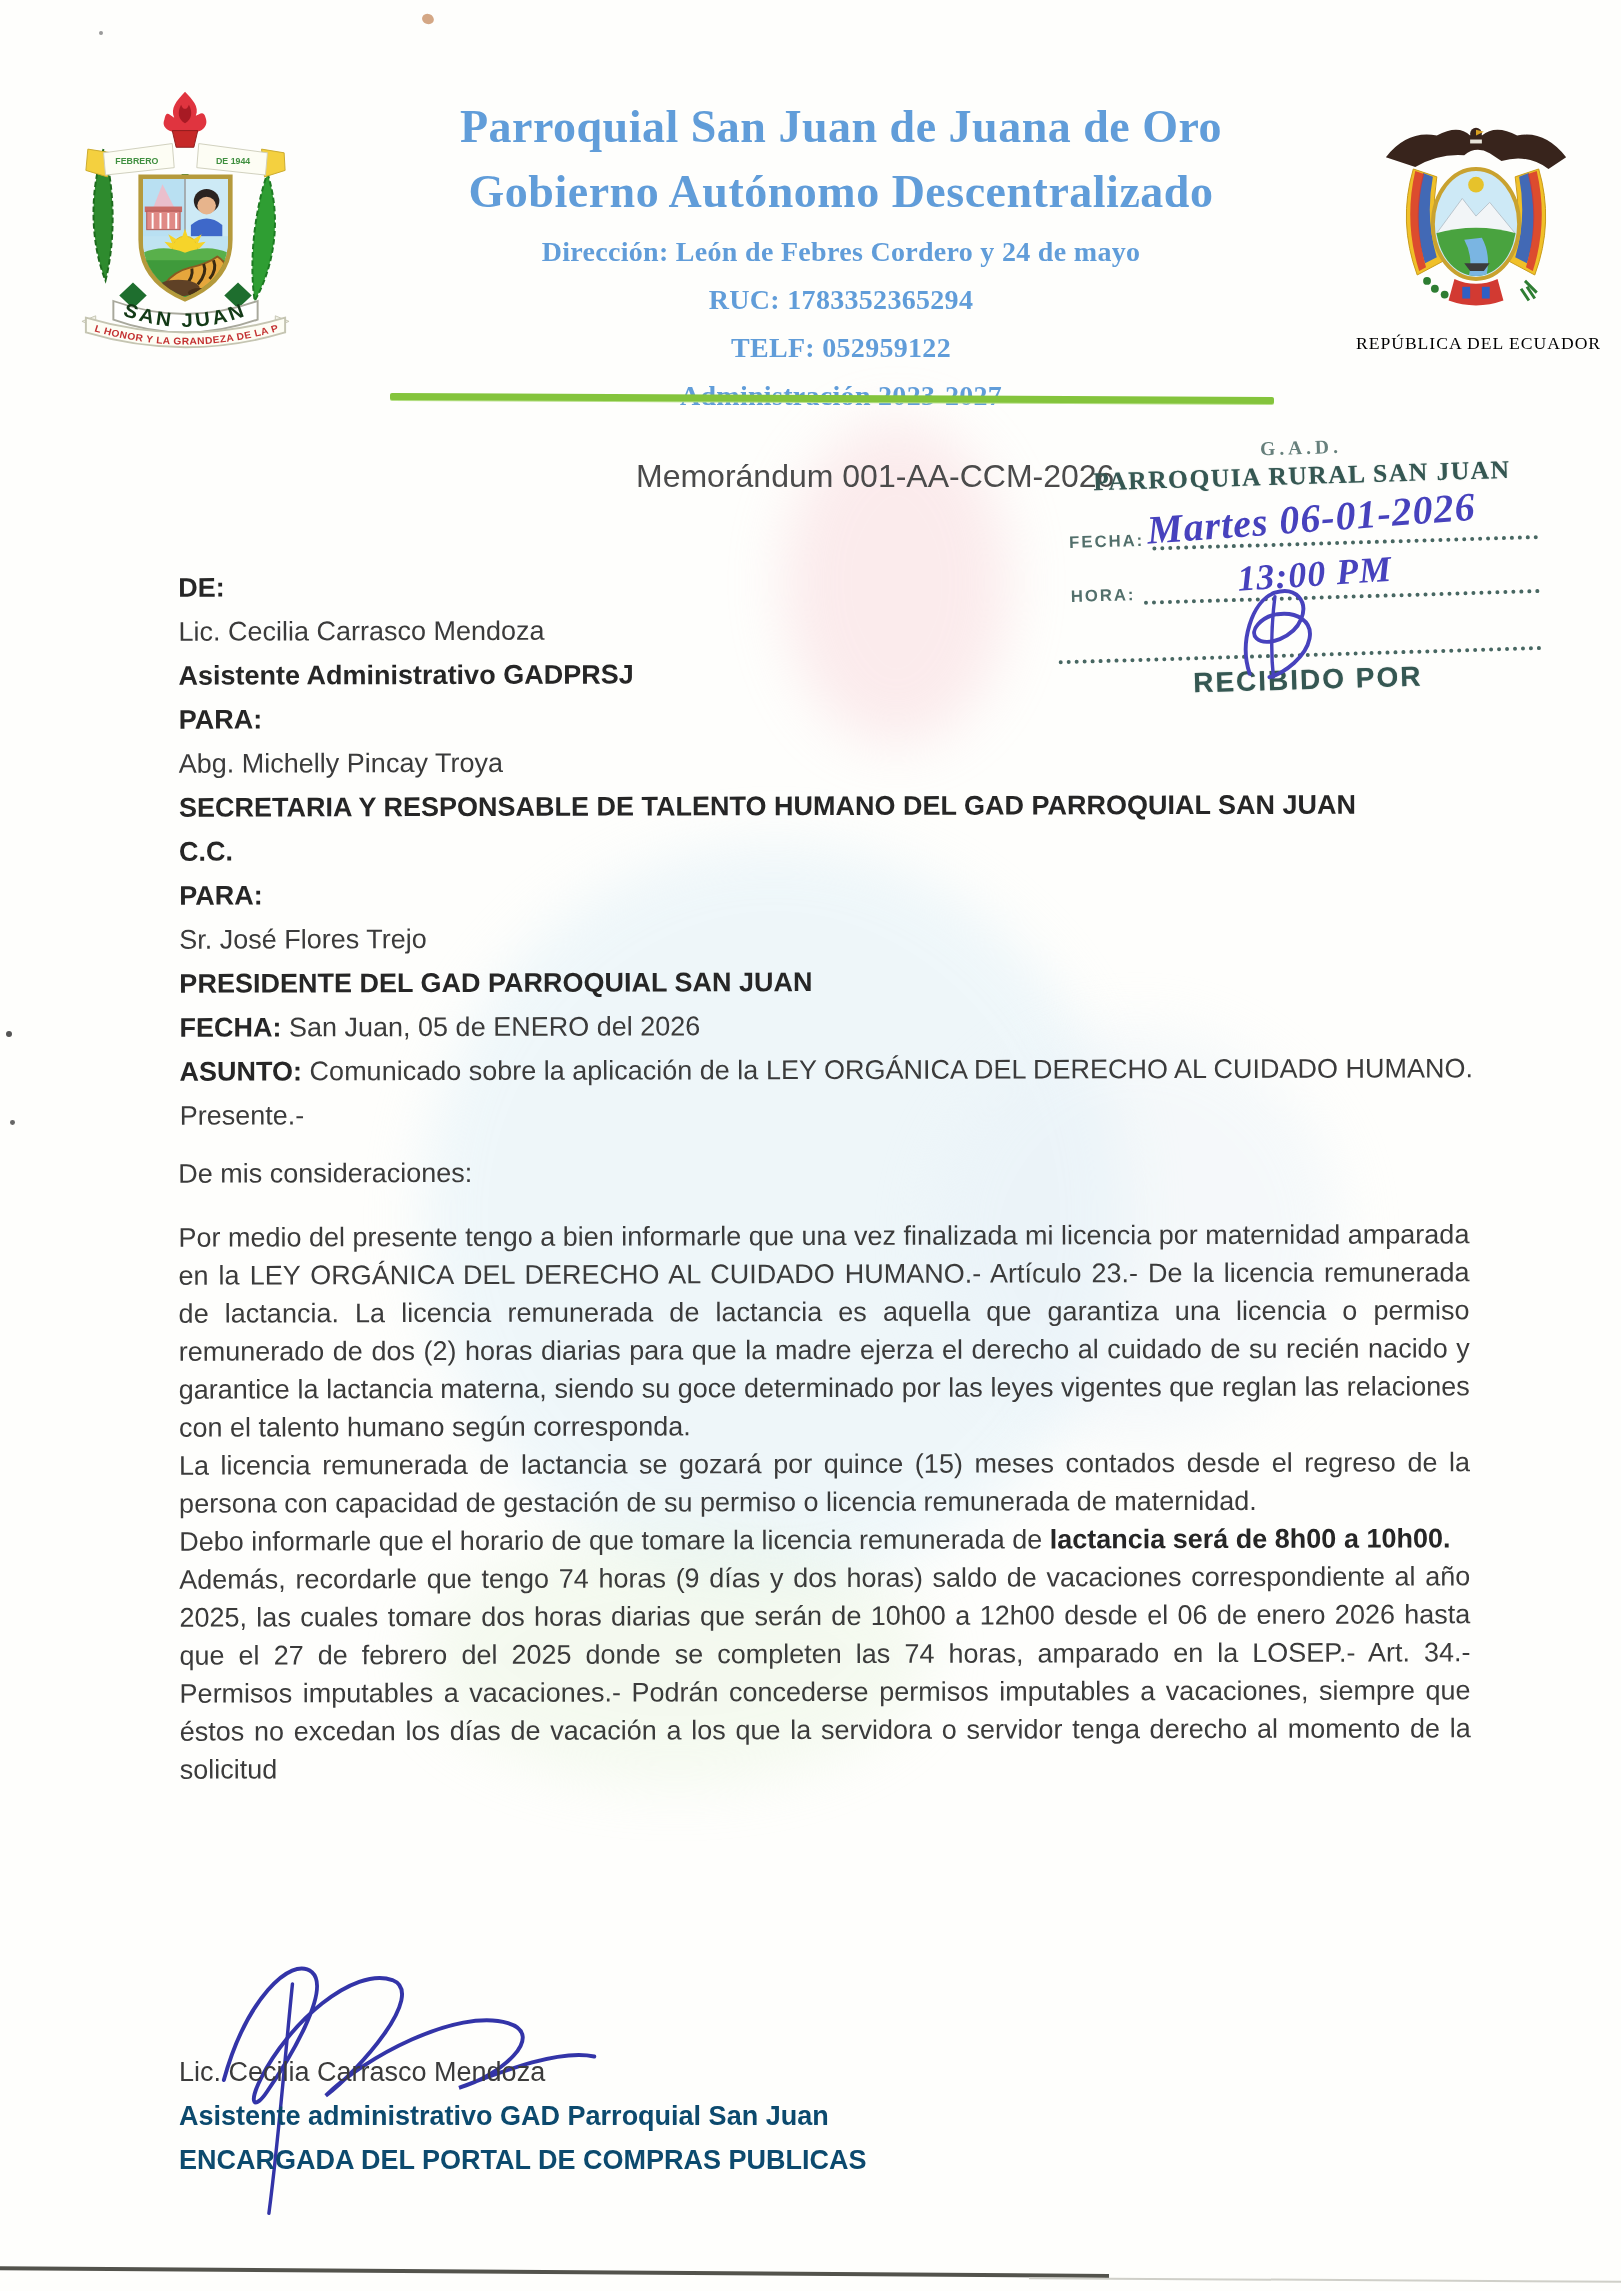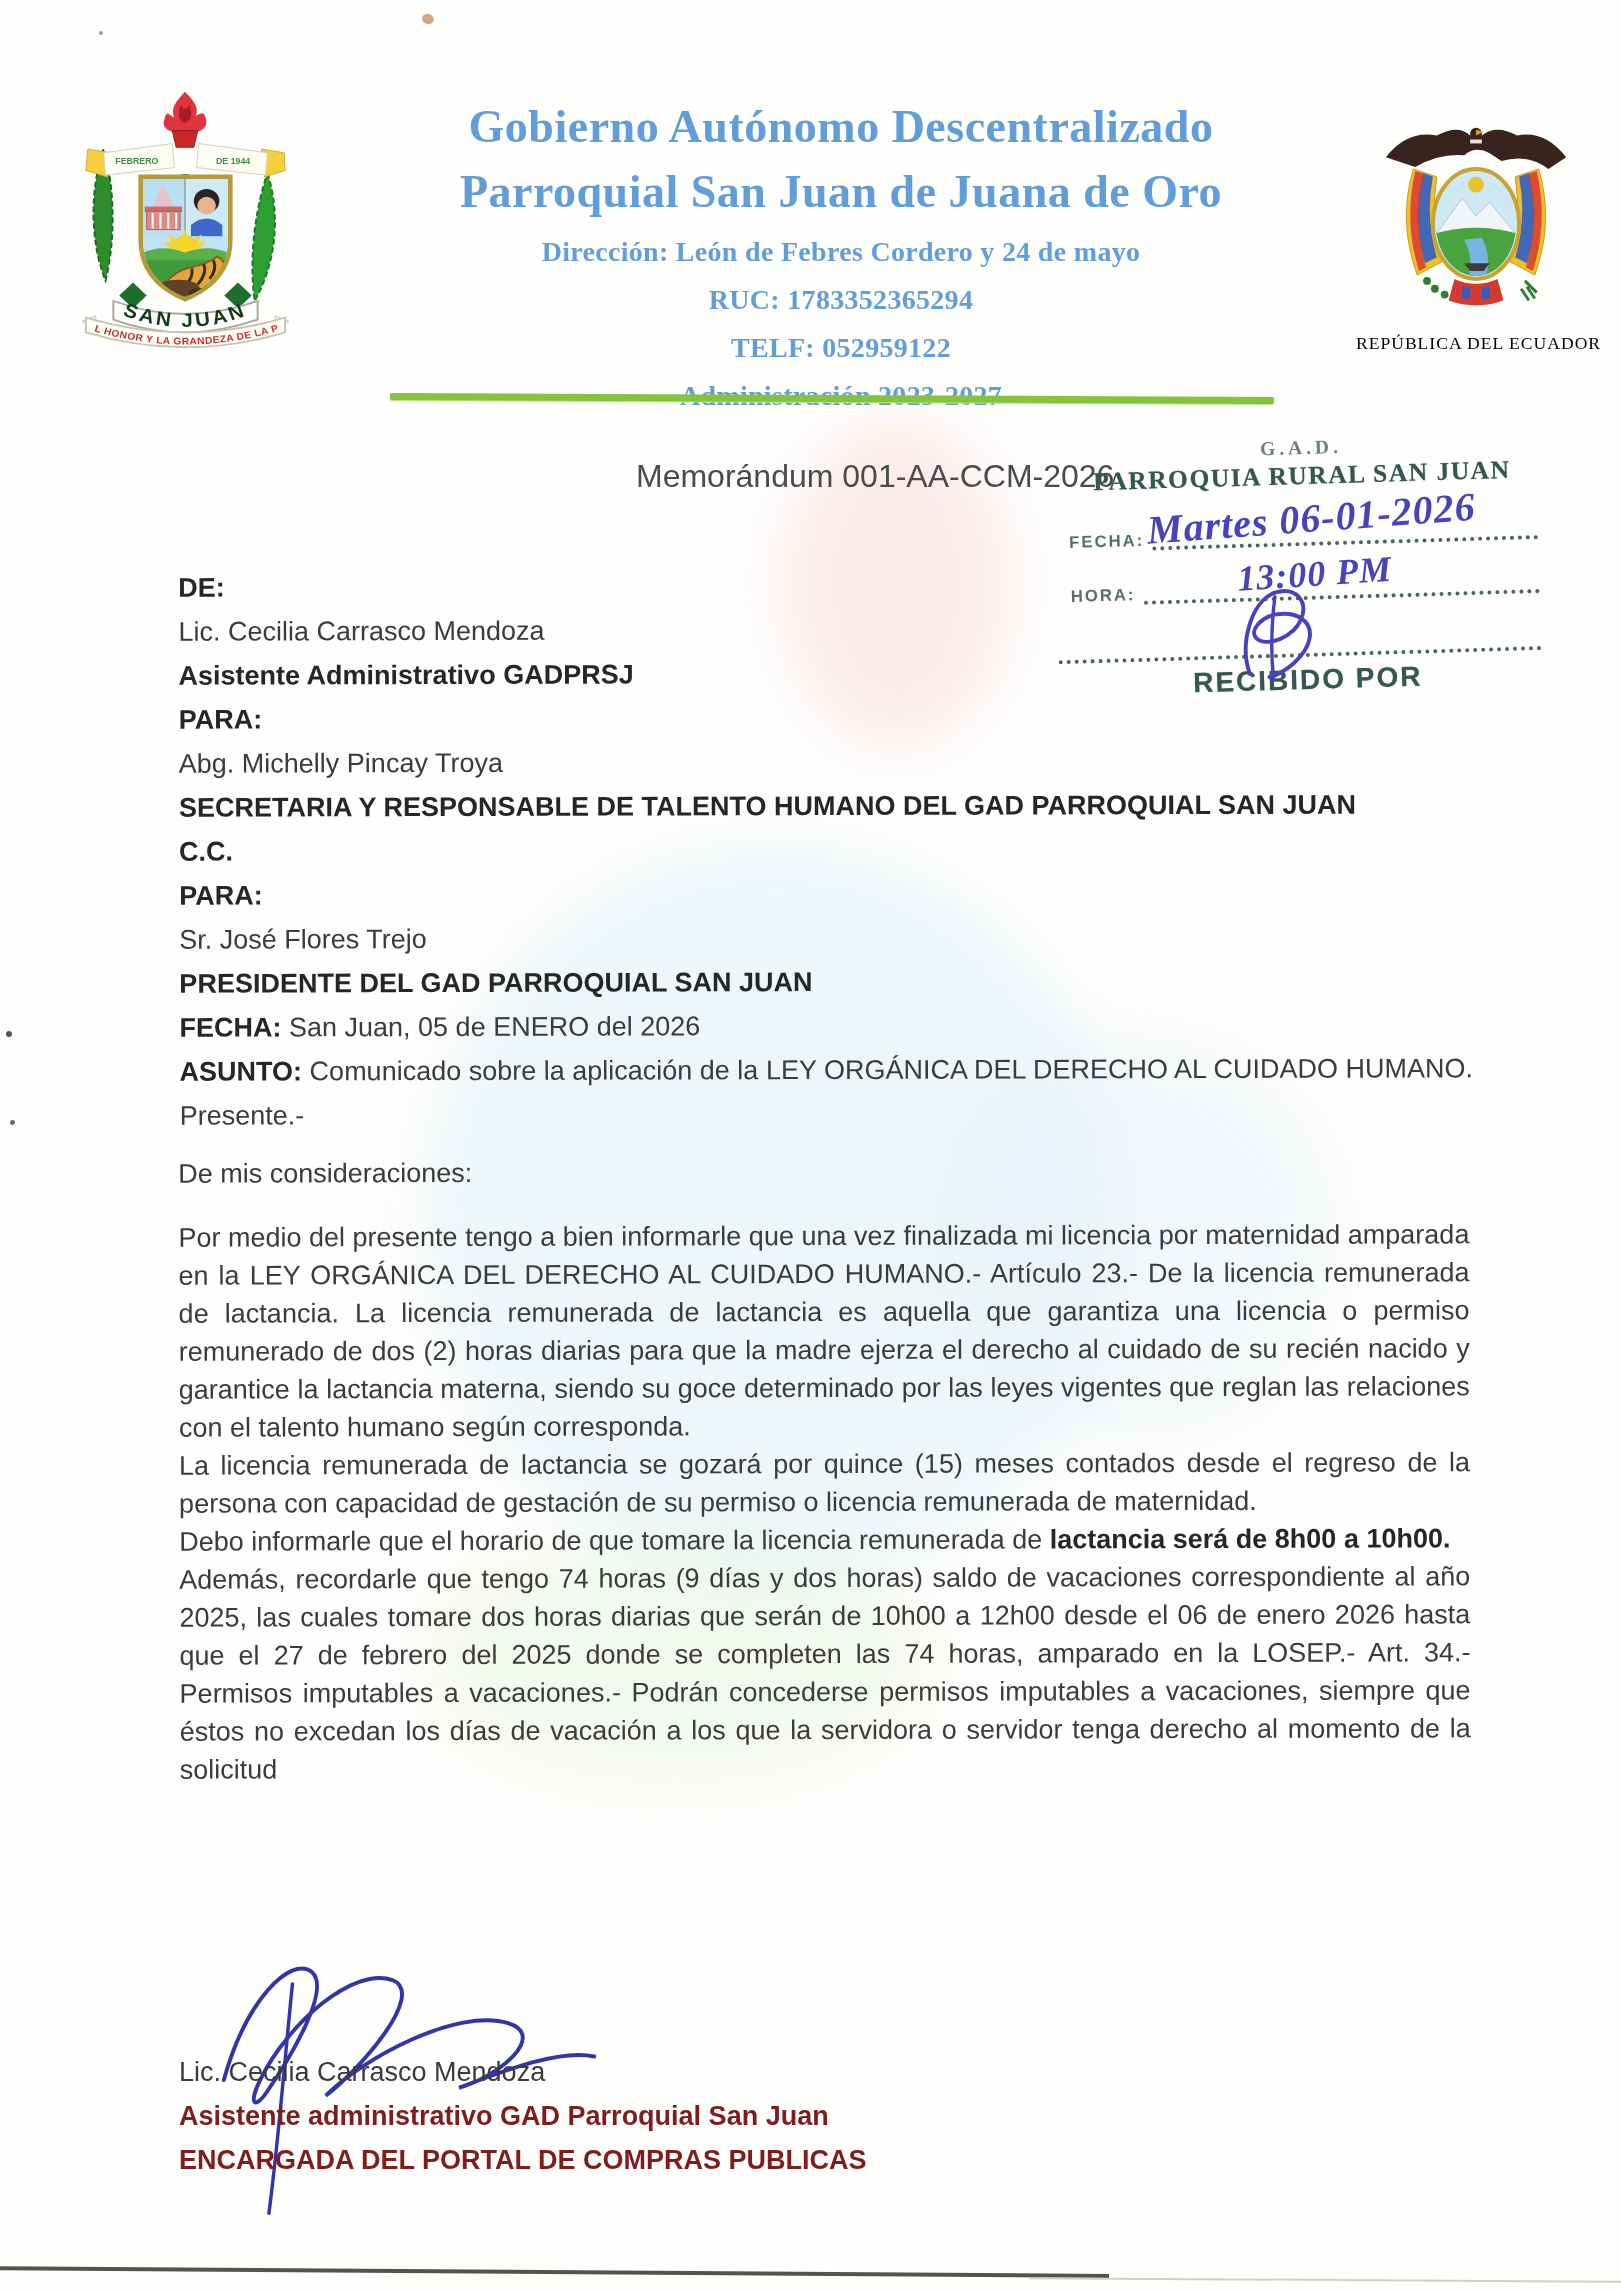--- a/index.html
+++ b/index.html
@@ -67,21 +67,21 @@
   .addr-block .b{font-weight:bold;color:#262626;}
   .asunto-line{text-align:justify;}
   .body-block{position:absolute;left:179px;top:1153px;width:1291px;
     font-size:27px;line-height:38px;transform:rotate(-.15deg);}
   .body-block p{margin:0;text-align:justify;}
   .salut{margin-bottom:25.5px !important;text-align:left !important;}
   .bold-inline{font-weight:bold;color:#262626;}
   .closing{position:absolute;left:179px;top:1860px;font-size:27px;}
   .sig-script{position:absolute;left:206px;top:1933px;}
   .sig-block{position:absolute;left:179px;top:2050px;font-size:27px;line-height:44px;}
-  .sig-block .b{font-weight:bold;color:#7f1d1d;}
+  .sig-block .b{font-weight:bold;color:#0c4a6e;}
 </style>
 </head>
 <body>
 
 <div class="page">
 
   <div class="wm wm1"></div>
   <div class="wm wm2"></div>
   <div class="wm wm3"></div>
   <div class="wm wm4"></div>
@@ -164,22 +164,22 @@
       <defs>
           <path id="sjmotto" d="M12,262 Q107,292 203,262"></path>
         </defs>
       <text font-size="10.5" font-weight="bold" fill="#c33232" letter-spacing=".4">
         <textPath href="#sjmotto" startOffset="50%" text-anchor="middle">POR EL HONOR Y LA GRANDEZA DE LA PATRIA</textPath>
       </text>
     </svg>
   </div>
 
   <div class="title-block">
+    <div class="org-line">Parroquial San Juan de Juana de Oro</div>
     <div class="org-line">Gobierno Autónomo Descentralizado</div>
-    <div class="org-line">Parroquial San Juan de Juana de Oro</div>
     <div class="h-sub">Dirección: León de Febres Cordero y 24 de mayo</div>
     <div class="h-sub">RUC: 1783352365294</div>
     <div class="h-sub">TELF: 052959122</div>
     <div class="h-sub">Administración 2023-2027</div>
   </div>
   <div class="green-rule"></div>
 
   <div class="seal-right">
     <svg width="192" height="214" viewBox="0 0 196 218" preserveAspectRatio="none">
 

